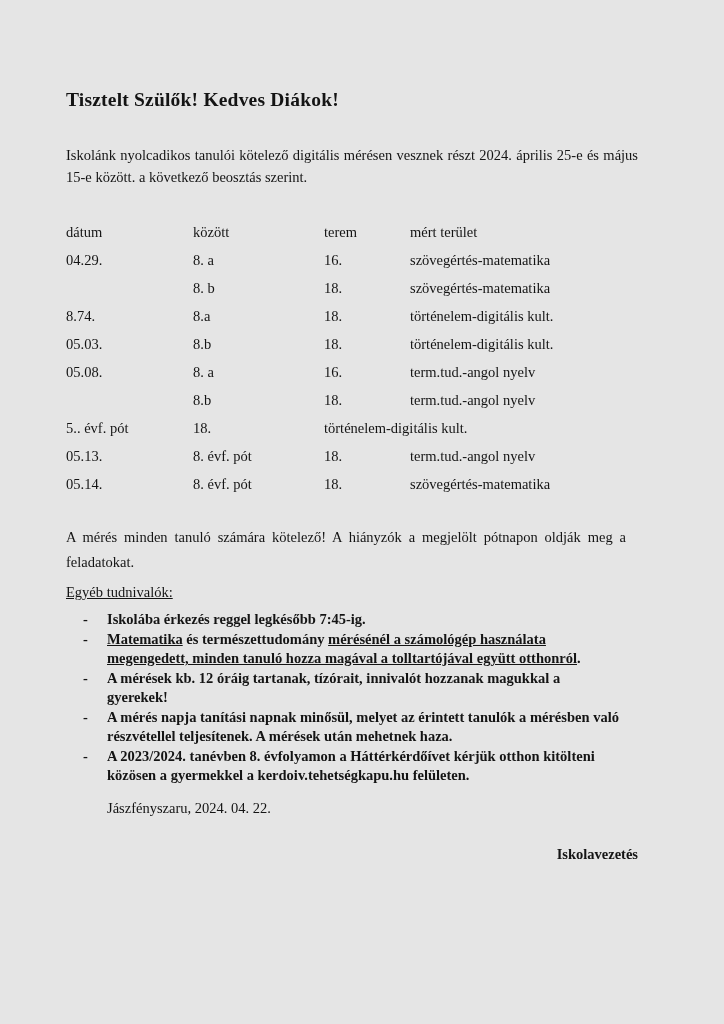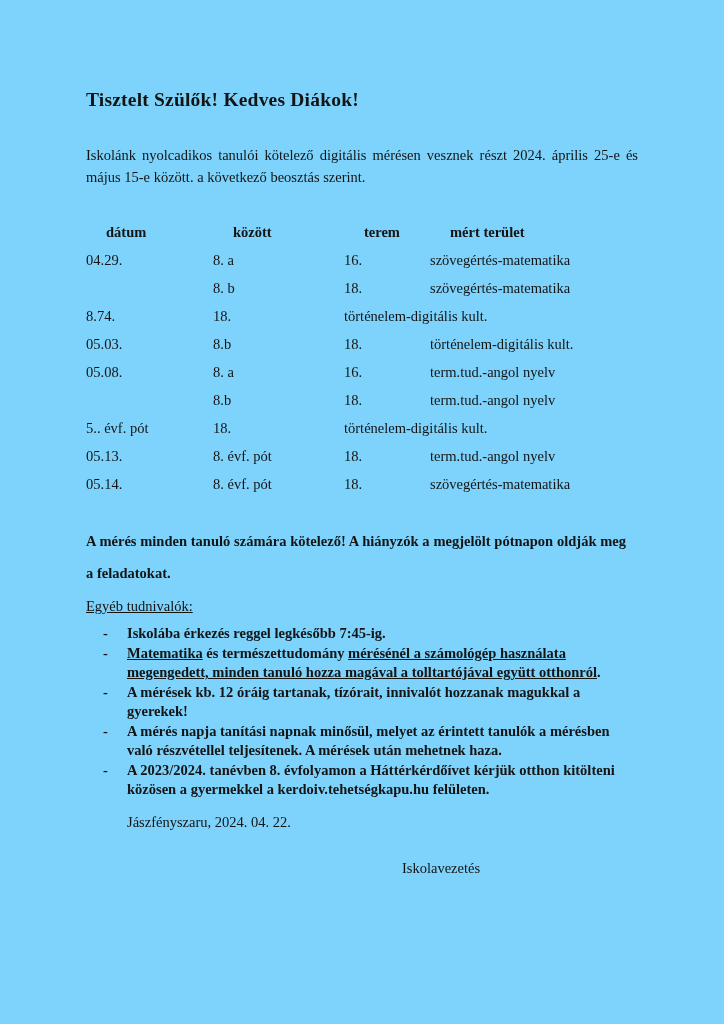--- a/index.html
+++ b/index.html
@@ -11,22 +11,22 @@
     width: 724px;
     height: 1024px;
     overflow: hidden;
     font-family: "Liberation Serif", "DejaVu Serif", serif;
     color: #141414;
   }
   .page {
     box-sizing: border-box;
     width: 724px;
     height: 1024px;
-    padding: 88px 86px 0 86px;
-    background: #7dd3fc;
+    padding: 88px 86px 0 66px;
+    background: #e5e5e5;
   }
   .title {
     margin: 0;
     font-size: 19.5px;
     line-height: 24px;
     font-weight: bold;
     letter-spacing: 0.2px;
   }
   .intro {
     margin: 32px 0 0 0;
@@ -37,30 +37,30 @@
   .schedule {
     margin-top: 30px;
     font-size: 14.5px;
   }
   .trow {
     display: grid;
     grid-template-columns: 127px 131px 86px 1fr;
     height: 28px;
     line-height: 28px;
   }
-  .thead .tcell { font-weight: bold; margin-left: 20px; }
+  .thead .tcell { font-weight: normal; }
   .tcell {
     white-space: nowrap;
     overflow: visible;
   }
   .notice {
     margin: 27px 12px 0 0;
     font-size: 14.5px;
-    line-height: 32px;
-    font-weight: bold;
+    line-height: 25px;
+    font-weight: normal;
     text-align: justify;
   }
   .subheading {
     margin: 6px 0 0 0;
     font-size: 14.5px;
     line-height: 22px;
     font-weight: normal;
   }
   .subheading .u { text-decoration: underline; }
   .bullets {
@@ -84,21 +84,22 @@
   .dateline {
     margin: 11px 0 0 41px;
     font-size: 14.5px;
     line-height: 22px;
     font-weight: normal;
   }
   .signature {
     margin: 24px 0 0 316px;
     font-size: 14.5px;
     line-height: 22px;
-    font-weight: normal;
+    font-weight: bold;
+    text-align: right;
   }
 </style>
 </head>
 <body>
 
 <div class="page">
 
   <h1 class="title">Tisztelt Szülők! Kedves Diákok!</h1>
 
   <p class="intro">Iskolánk nyolcadikos tanulói kötelező digitális mérésen vesznek részt 2024. április 25-e és május 15-e között. a következő beosztás szerint.</p>
@@ -117,20 +118,21 @@
       <span class="tcell">szövegértés-matematika</span>
     </div>
     <div class="trow">
       <span class="tcell"></span>
       <span class="tcell">8. b</span>
       <span class="tcell">18.</span>
       <span class="tcell">szövegértés-matematika</span>
     </div>
     <div class="trow">
       <span class="tcell">8.74.</span>
+      <span class="tcell">8.a</span>
       <span class="tcell">18.</span>
       <span class="tcell">történelem-digitális kult.</span>
     </div>
     <div class="trow">
       <span class="tcell">05.03.</span>
       <span class="tcell">8.b</span>
       <span class="tcell">18.</span>
       <span class="tcell">történelem-digitális kult.</span>
     </div>
     <div class="trow">

